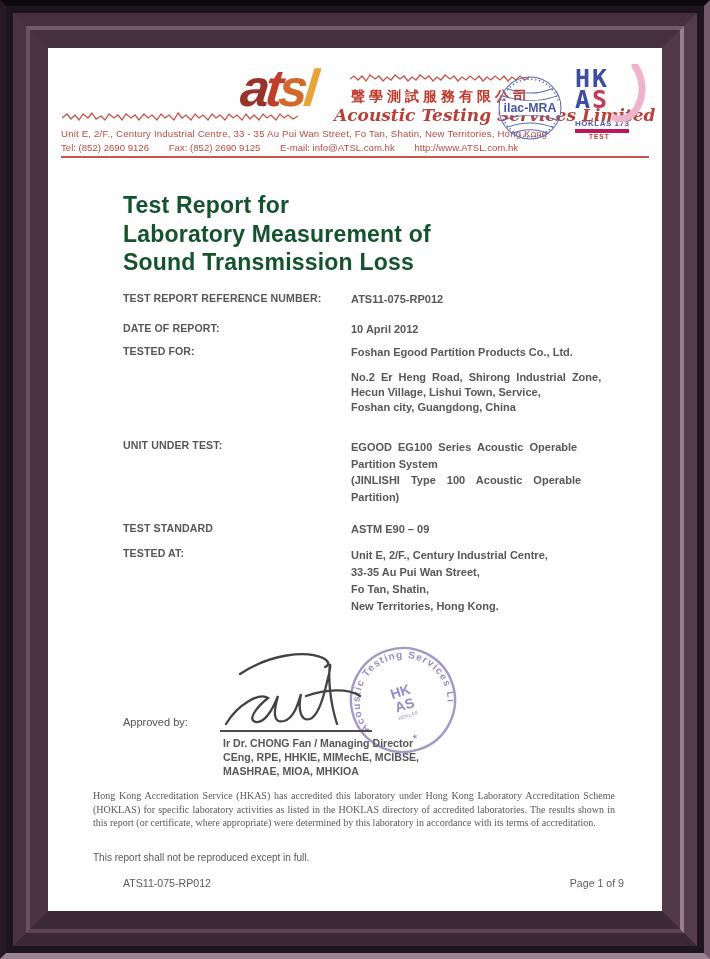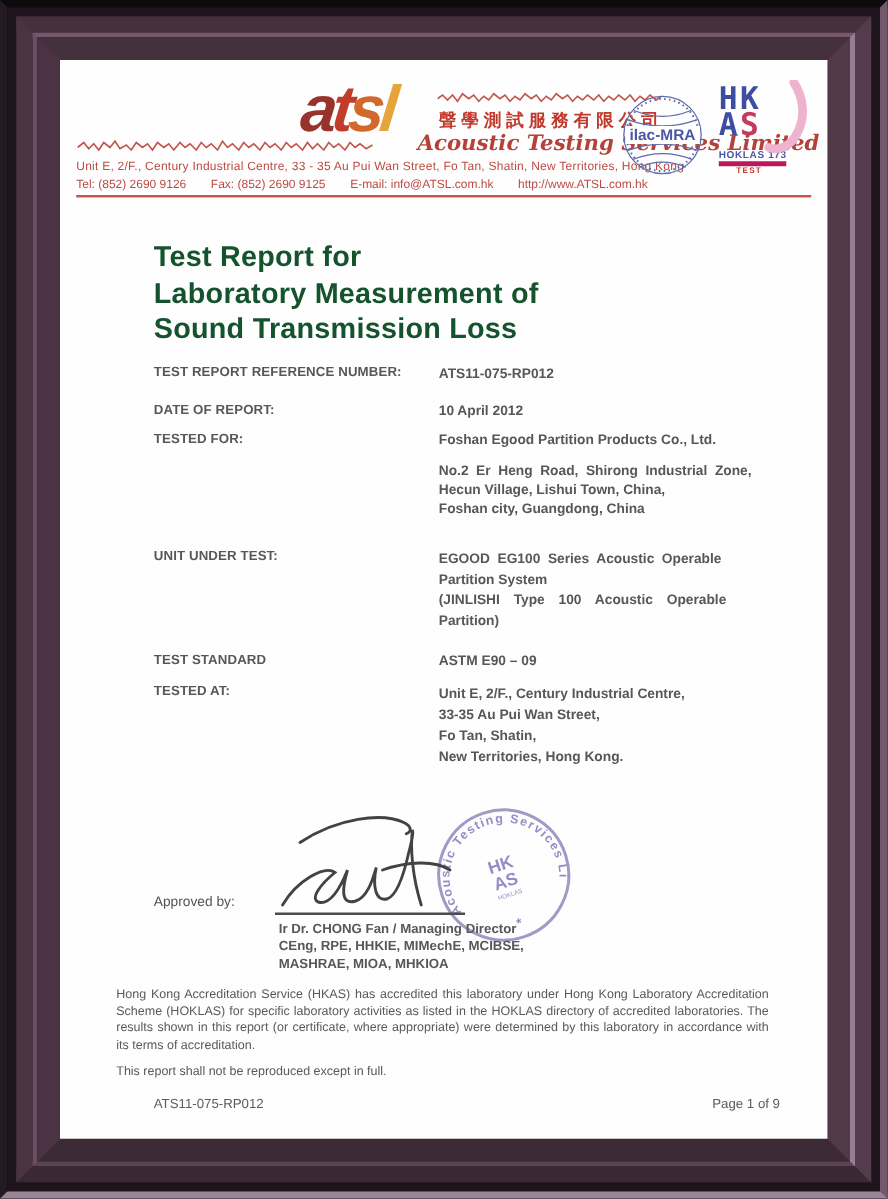--- a/index.html
+++ b/index.html
@@ -45,21 +45,21 @@
   .jw{word-spacing:3px;}
   .jw2{word-spacing:8px;}
   
   .approved{position:absolute;left:75px;top:668px;font-size:11px;font-weight:400;color:#525354;}
   .sigline{position:absolute;left:172px;top:682px;width:152px;border-top:2px solid #4c4c4c;}
   .signame{position:absolute;left:175px;top:688px;font-size:10.6px;font-weight:700;color:#565759;line-height:14px;}
   .sigsvg{position:absolute;left:158px;top:596px;}
   .stamp{position:absolute;left:295px;top:592px;transform:rotate(-18deg);opacity:.88;}
   
   .accr{position:absolute;left:45px;right:47px;top:741px;font-size:10px;line-height:13.6px;
-        text-align:justify;color:#58595a;}
+        text-align:justify;color:#58595a;font-family:Liberation Serif, serif;}
   .repro{position:absolute;left:45px;top:804px;font-size:10px;color:#58595a;}
   .botrow{position:absolute;left:75px;right:38px;top:829px;font-size:10.6px;color:#5b5c5e;}
   .pageno{float:right;text-align:right;}
 </style>
 </head>
 <body>
 
 <div class="canvas">
   <div class="f1">
   <div class="f2">
@@ -128,21 +128,21 @@
       <div class="fld" style="top:274px">
         <div class="lab">DATE OF REPORT:</div>
         <div class="val">10 April 2012</div>
       </div>
 
       <div class="fld" style="top:297px">
         <div class="lab">TESTED FOR:</div>
         <div class="val">
           <div>Foshan Egood Partition Products Co., Ltd.</div>
           <div class="gap jw">No.2 Er Heng Road, Shirong Industrial Zone,</div>
-          <div>Hecun Village, Lishui Town, China,</div>
+          <div>Hecun Village, Lishui Town, Service,</div>
           <div>Foshan city, Guangdong, China</div>
         </div>
       </div>
 
 
       <div class="fld" style="top:391px">
         <div class="lab">UNIT UNDER TEST:</div>
         <div class="val" style="line-height:16.5px">
           <div class="jw">EGOOD EG100 Series Acoustic Operable</div>
           <div>Partition System</div>

